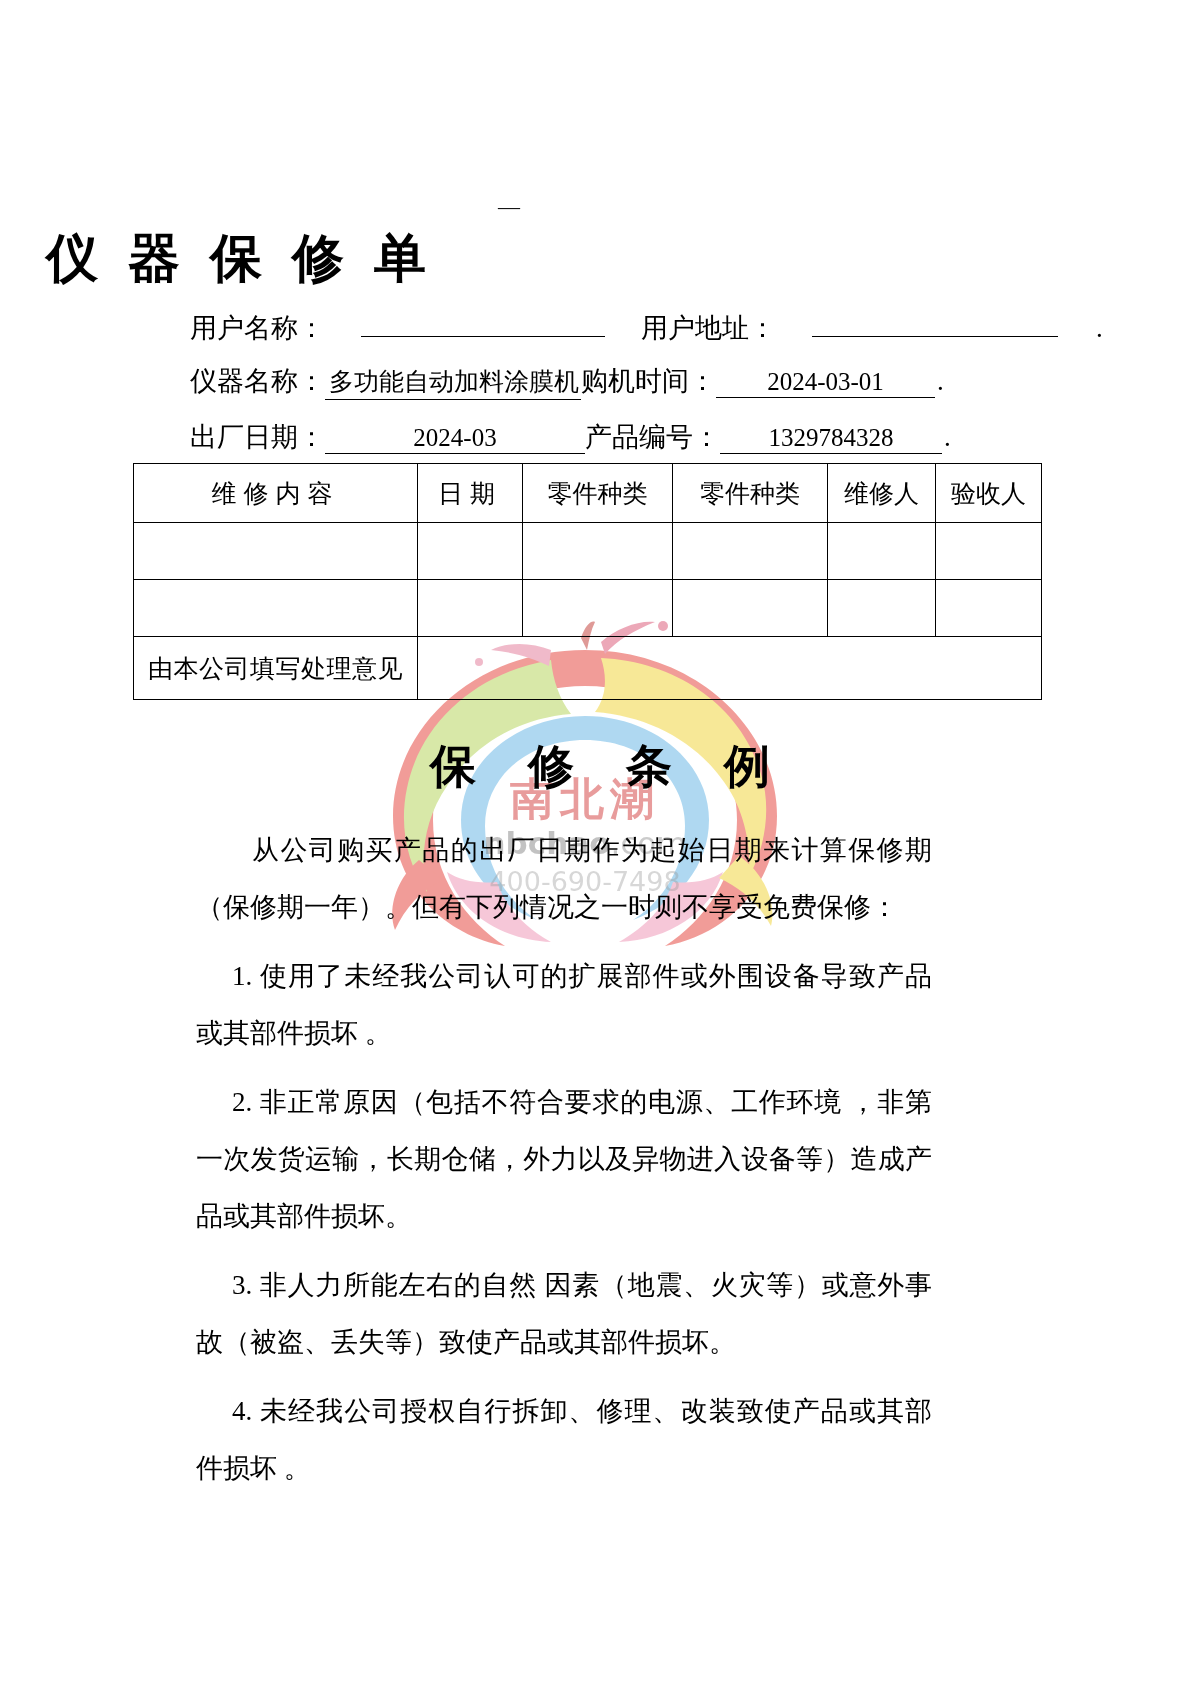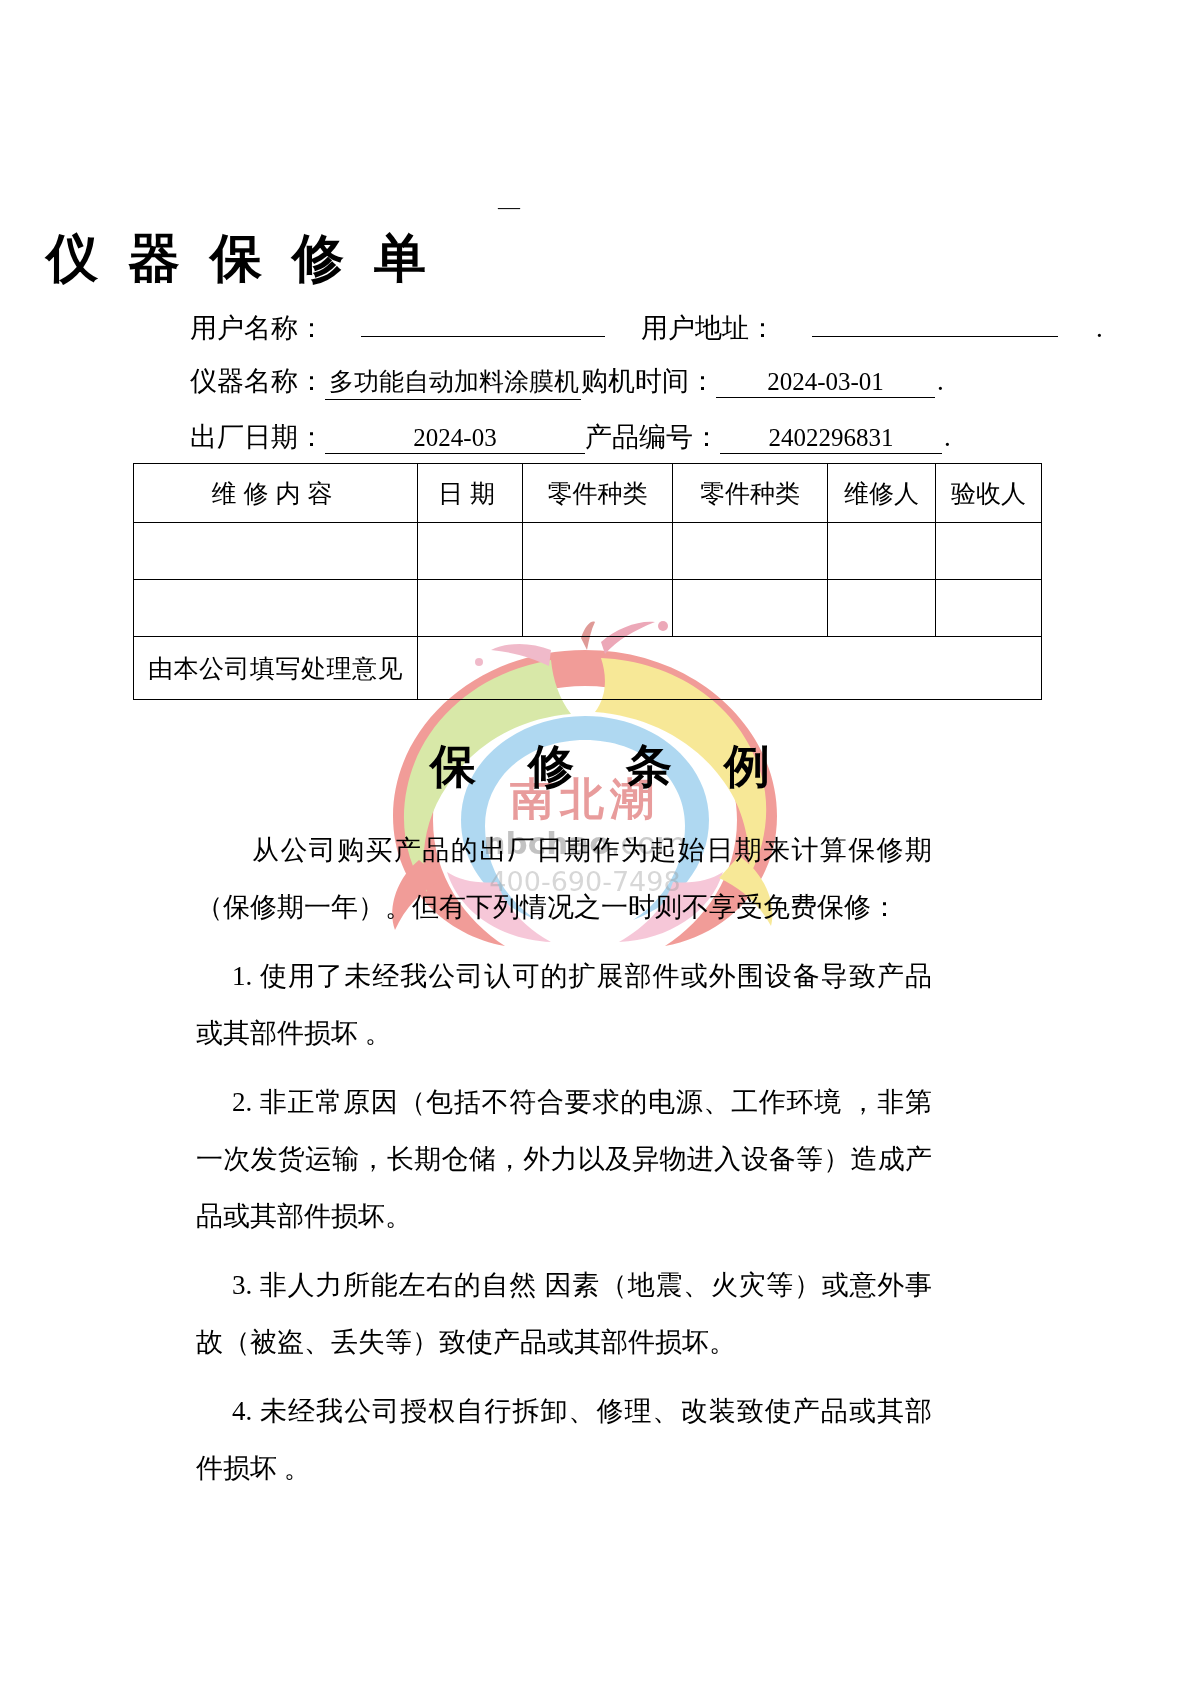--- a/index.html
+++ b/index.html
@@ -255,21 +255,21 @@
       <span class="fld-value name-v">多功能自动加料涂膜机</span>
       <span class="fld-label">购机时间：</span>
       <span class="fld-value time-v">2024-03-01</span>
       <span class="trail-dot">.</span>
     </div>
 
     <div class="form-row r3">
       <span class="fld-label">出厂日期：</span>
       <span class="fld-value date-v">2024-03</span>
       <span class="fld-label">产品编号：</span>
-      <span class="fld-value sn-v">2402296831</span>
+      <span class="fld-value sn-v">1329784328</span>
       <span class="trail-dot">.</span>
     </div>
 
     <table class="repair-table">
       <tbody>
         <tr class="head">
           <td class="col-a"><span class="hdr-content">维修内容</span></td>
           <td class="col-b"><span class="hdr-date">日期</span></td>
           <td class="col-c">零件种类</td>
           <td class="col-d">零件种类</td>

